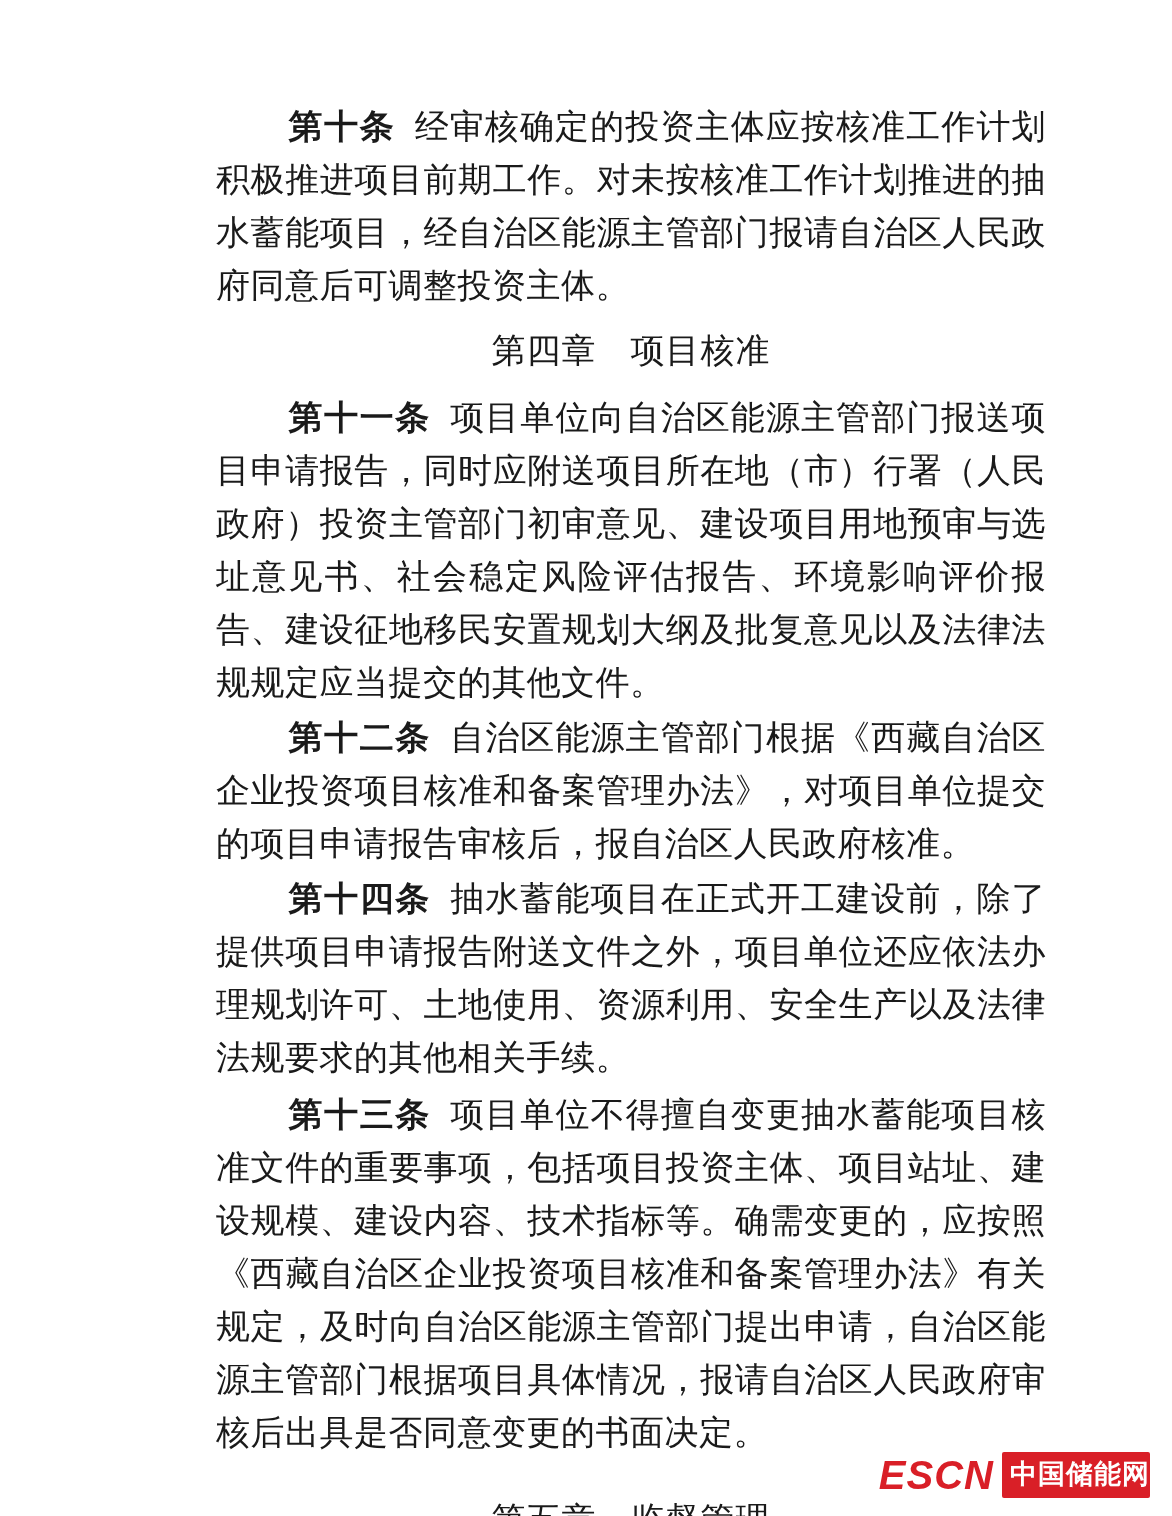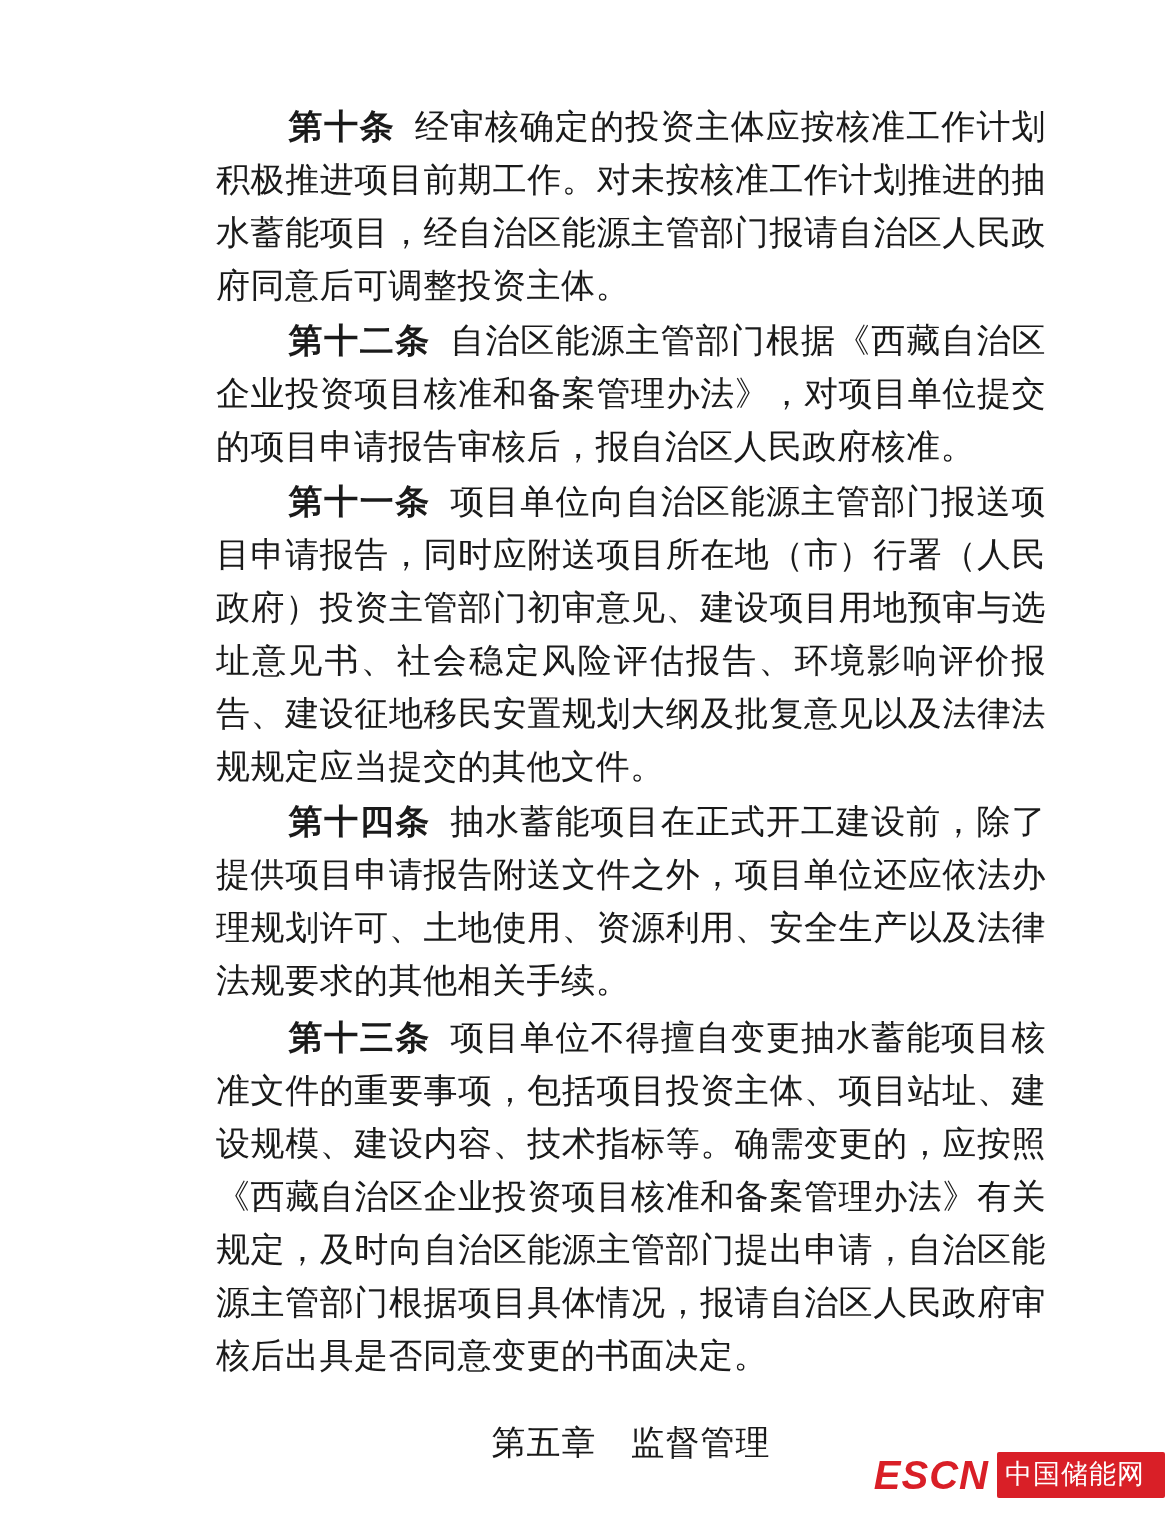--- a/index.html
+++ b/index.html
@@ -53,63 +53,66 @@
   }
   .chapter .sp {
     display: inline-block;
     width: 34px;
   }
   .chapter-last {
     margin-top: 34px;
   }
   .watermark {
     position: absolute;
-    right: 7px;
+    right: 22px;
     bottom: 14px;
     display: flex;
     align-items: center;
     height: 54px;
     font-family: "Liberation Sans", "DejaVu Sans", sans-serif;
   }
   .wm-escn {
     color: #d91f27;
     font-size: 40px;
     font-weight: bold;
     font-style: italic;
     letter-spacing: 1px;
     line-height: 1;
     padding-right: 8px;
   }
   .wm-cn {
     background: #d91f27;
     color: #ffffff;
     font-size: 27px;
-    font-weight: normal;
+    font-weight: bold;
     line-height: 1;
-    padding: 9px 20px 10px 8px;
+    padding: 9px 0 10px 8px;
     letter-spacing: 1px;
     border-radius: 2px;
   }
 </style>
 </head>
 <body>
 
 <div class="page">
 
   <p class="para">
     <span class="indent"></span><span class="lead">第十条</span>&nbsp;&nbsp;<span>经审核确定的投资主体应按核准工作计划积极推进项目前期工作。对未按核准工作计划推进的抽水蓄能项目，经自治区能源主管部门报请自治区人民政府同意后可调整投资主体。</span>
   </p>
 
-
-  <p class="para">
-    <span class="indent"></span><span class="lead">第十二条</span>&nbsp;&nbsp;<span>自治区能源主管部门根据《西藏自治区企业投资项目核准和备案管理办法》，对项目单位提交的项目申请报告审核后，报自治区人民政府核准。</span>
+  <p class="chapter">
+    <span>第四章</span><span class="sp"></span><span>项目核准</span>
   </p>
 
   <p class="para">
     <span class="indent"></span><span class="lead">第十一条</span>&nbsp;&nbsp;<span>项目单位向自治区能源主管部门报送项目申请报告，同时应附送项目所在地（市）行署（人民政府）投资主管部门初审意见、建设项目用地预审与选址意见书、社会稳定风险评估报告、环境影响评价报告、建设征地移民安置规划大纲及批复意见以及法律法规规定应当提交的其他文件。</span>
+  </p>
+
+  <p class="para">
+    <span class="indent"></span><span class="lead">第十二条</span>&nbsp;&nbsp;<span>自治区能源主管部门根据《西藏自治区企业投资项目核准和备案管理办法》，对项目单位提交的项目申请报告审核后，报自治区人民政府核准。</span>
   </p>
 
   <p class="para gap-after">
     <span class="indent"></span><span class="lead">第十四条</span>&nbsp;&nbsp;<span>抽水蓄能项目在正式开工建设前，除了提供项目申请报告附送文件之外，项目单位还应依法办理规划许可、土地使用、资源利用、安全生产以及法律法规要求的其他相关手续。</span>
   </p>
 
   <p class="para">
     <span class="indent"></span><span class="lead">第十三条</span>&nbsp;&nbsp;<span>项目单位不得擅自变更抽水蓄能项目核准文件的重要事项，包括项目投资主体、项目站址、建设规模、建设内容、技术指标等。确需变更的，应按照《西藏自治区企业投资项目核准和备案管理办法》有关规定，及时向自治区能源主管部门提出申请，自治区能源主管部门根据项目具体情况，报请自治区人民政府审核后出具是否同意变更的书面决定。</span>
   </p>
 

